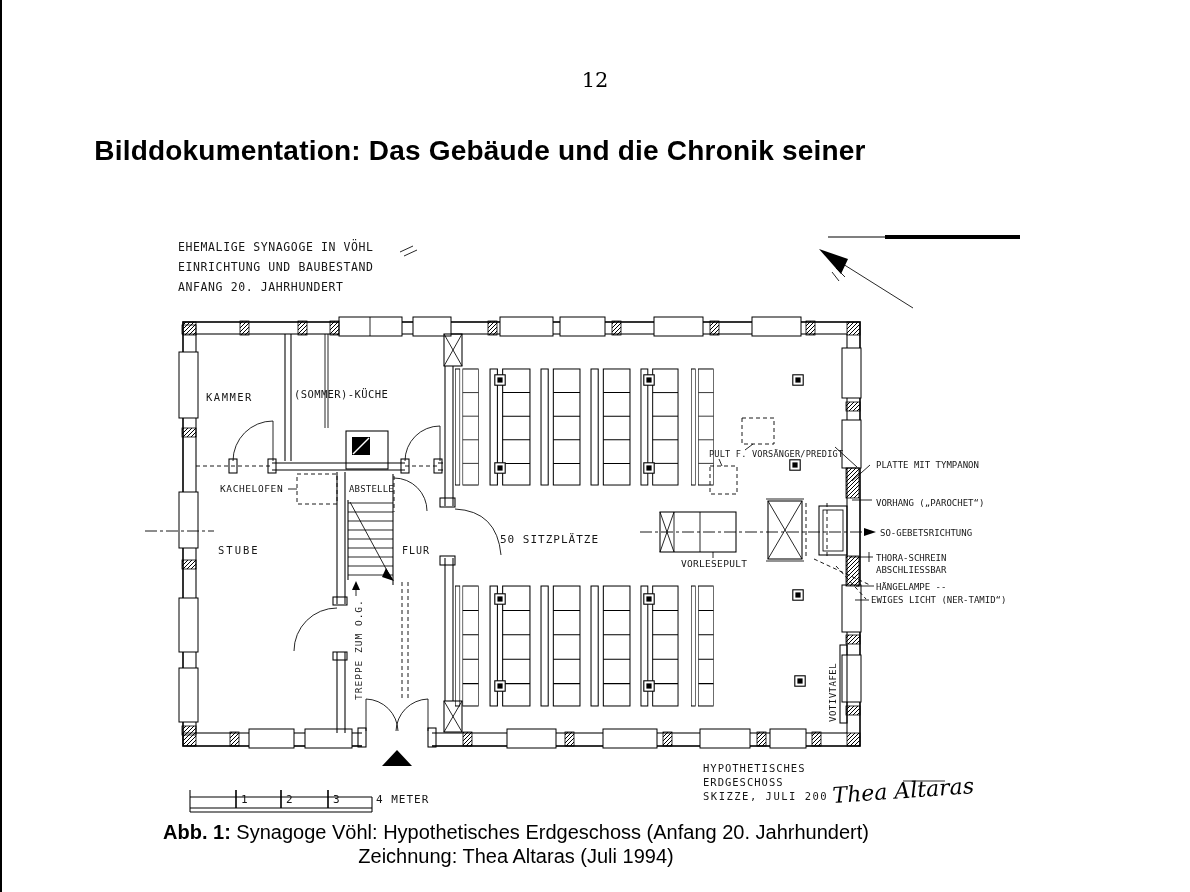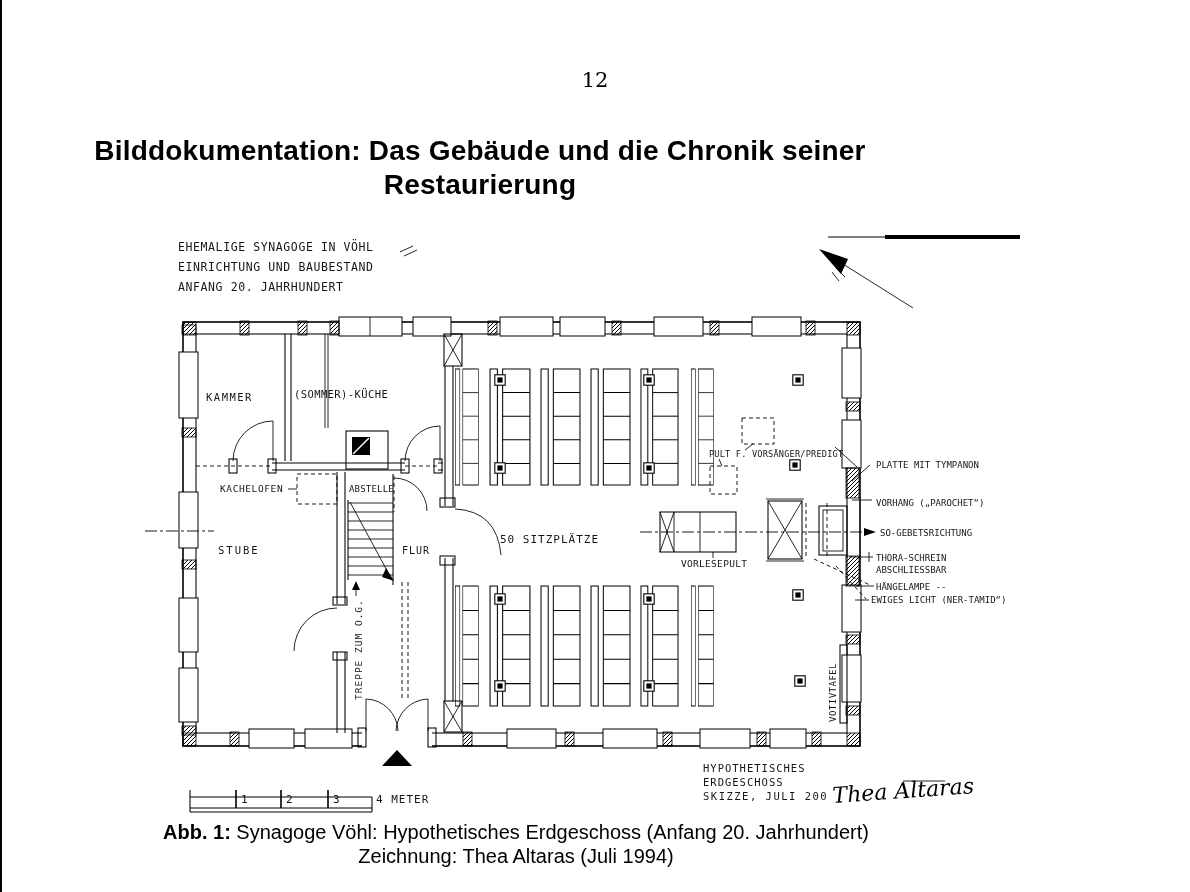--- a/index.html
+++ b/index.html
@@ -26,21 +26,20 @@
   text.t{font-family:"DejaVu Sans Mono",monospace;fill:#161616;}
 </style>
 </head>
 <body>
 
 <div class="page">
   <div class="edge"></div>
   <div class="pagenum">12</div>
   <div class="doc-title">
     <span>Bilddokumentation: Das Gebäude und die Chronik seiner</span><br>
-    <span>Restaurierung</span>
   </div>
 
   <svg width="910" height="590" viewBox="140 225 910 590">
     <defs>
       <pattern id="hx" width="4" height="4" patternUnits="userSpaceOnUse">
         <path d="M0 4 L4 0" stroke="#000" stroke-width="1"></path>
       </pattern>
       <symbol id="bench" viewBox="0 0 40 120" preserveAspectRatio="none">
         <rect x="1" y="1" width="7" height="118" fill="none" stroke="#000" stroke-width="1"></rect>
         <rect x="13" y="1" width="26" height="118" fill="none" stroke="#000" stroke-width="1"></rect>

